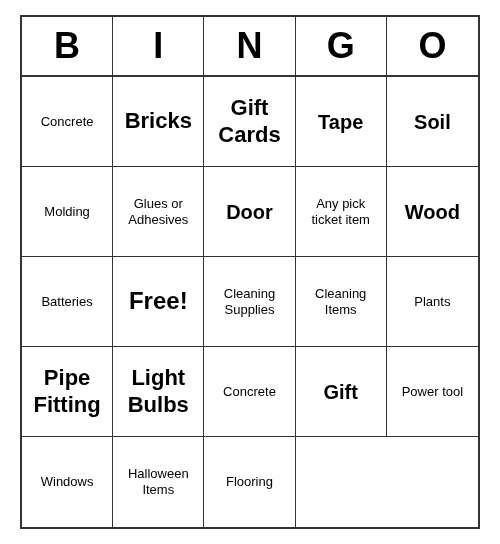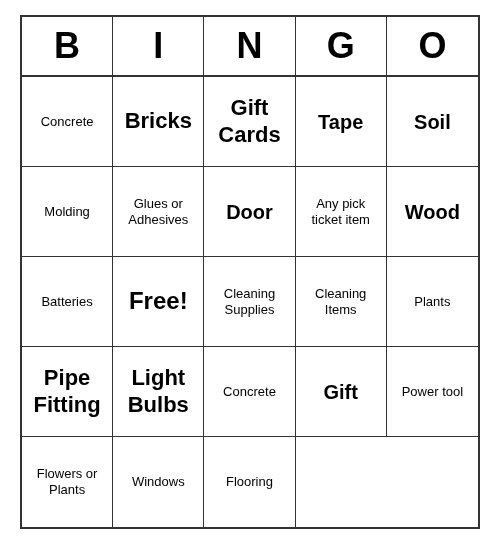--- a/index.html
+++ b/index.html
@@ -91,17 +91,17 @@
       <div class="bingo-cell">Batteries</div>
       <div class="bingo-cell free">Free!</div>
       <div class="bingo-cell">Cleaning Supplies</div>
       <div class="bingo-cell">Cleaning Items</div>
       <div class="bingo-cell">Plants</div>
       <div class="bingo-cell large">Pipe Fitting</div>
       <div class="bingo-cell large">Light Bulbs</div>
       <div class="bingo-cell">Concrete</div>
       <div class="bingo-cell xlarge">Gift</div>
       <div class="bingo-cell">Power tool</div>
-      <div class="bingo-cell">Flowers or Plants</div>
       <div class="bingo-cell">Windows</div>
+      <div class="bingo-cell">Halloween Items</div>
       <div class="bingo-cell">Flooring</div>
     </div>
 </div>
 
 </body></html>

